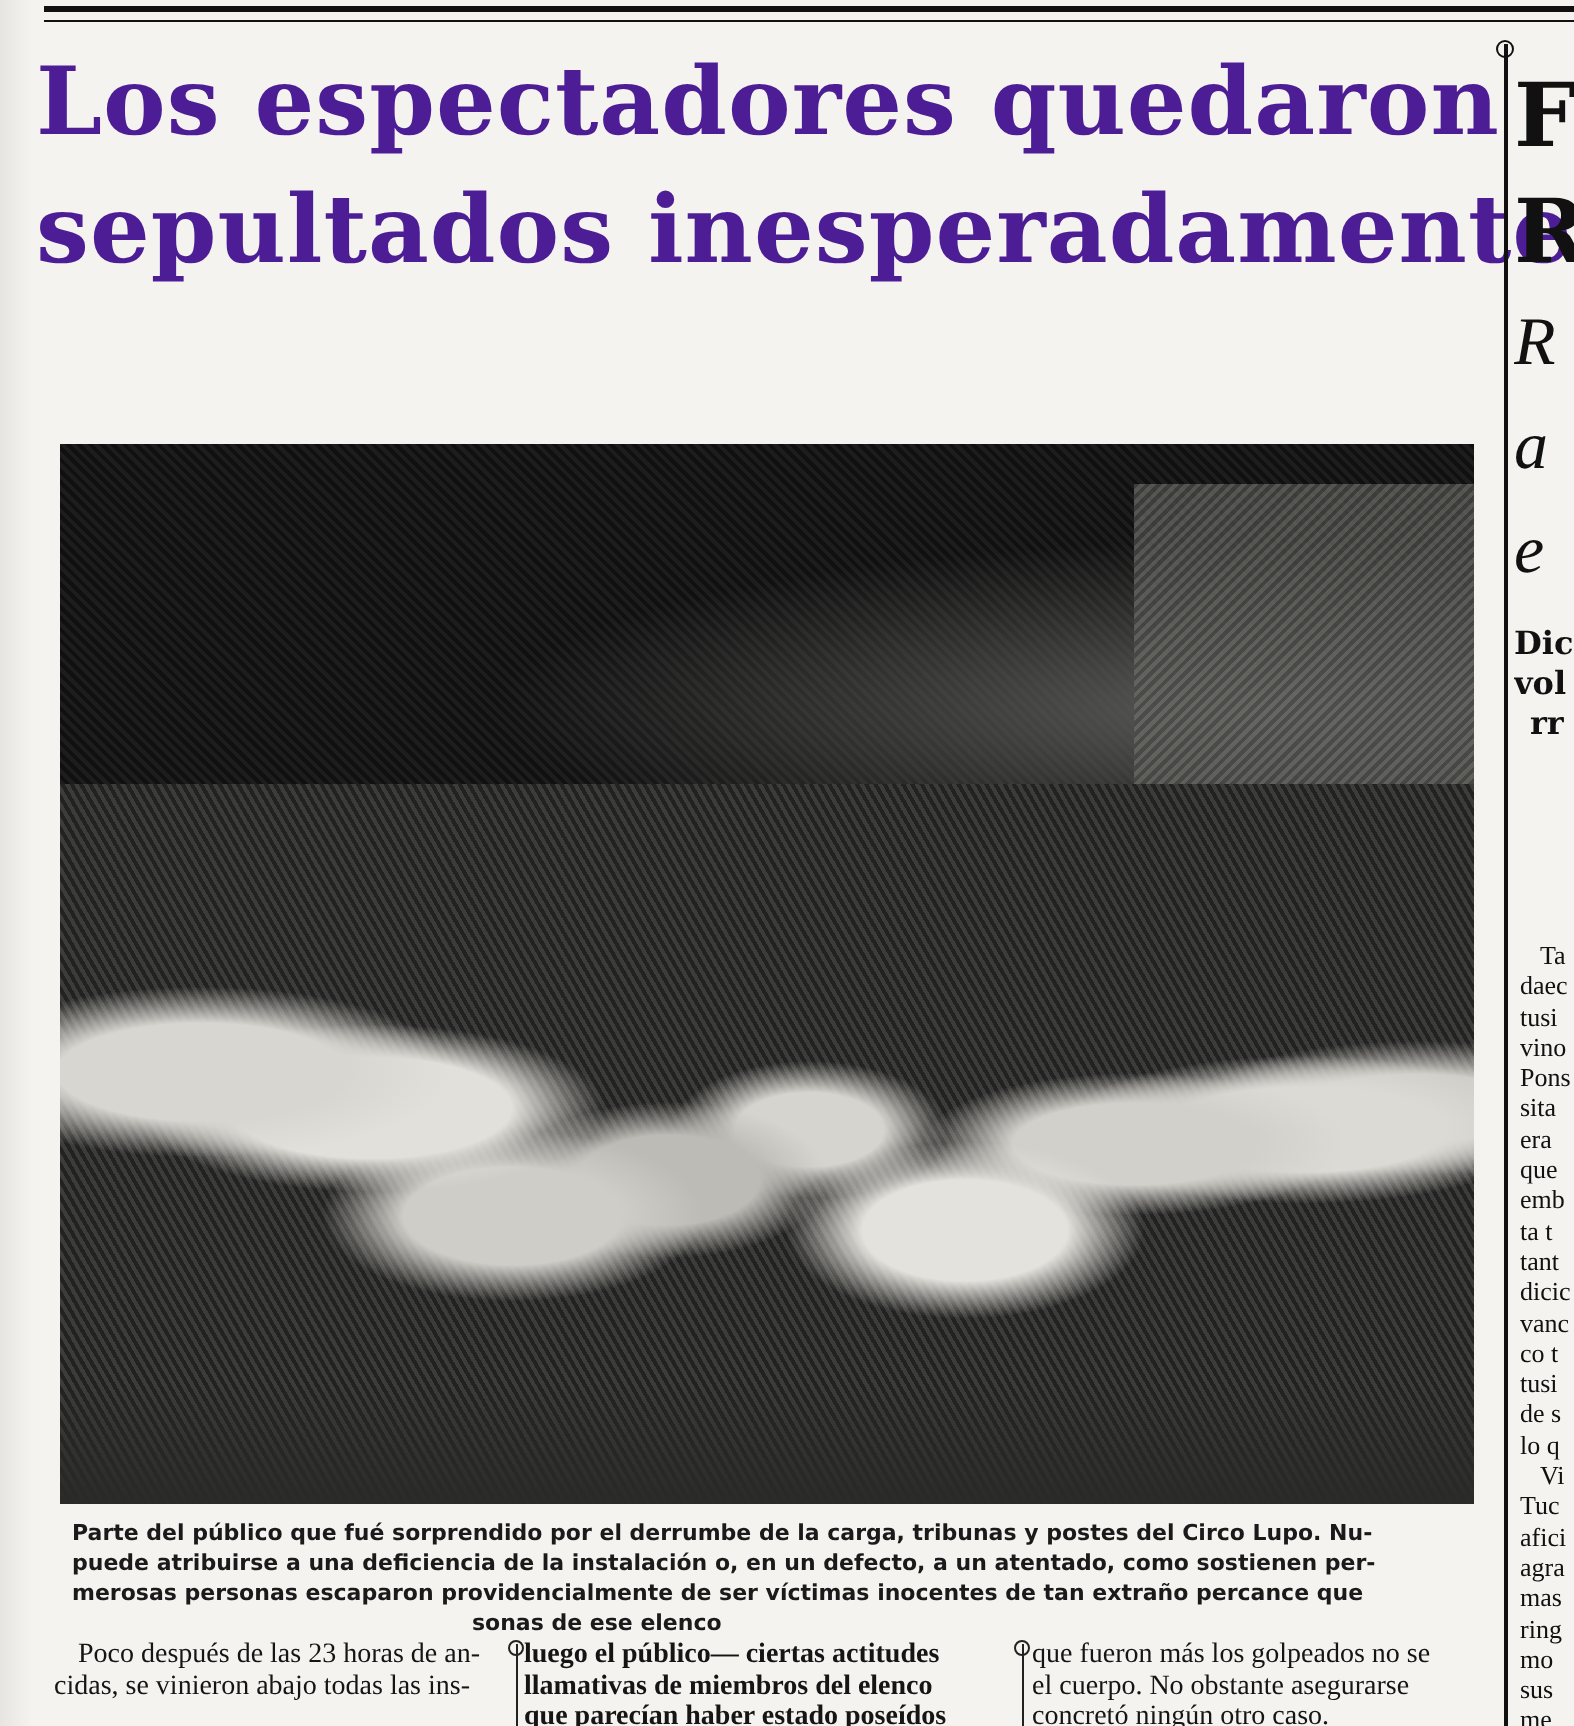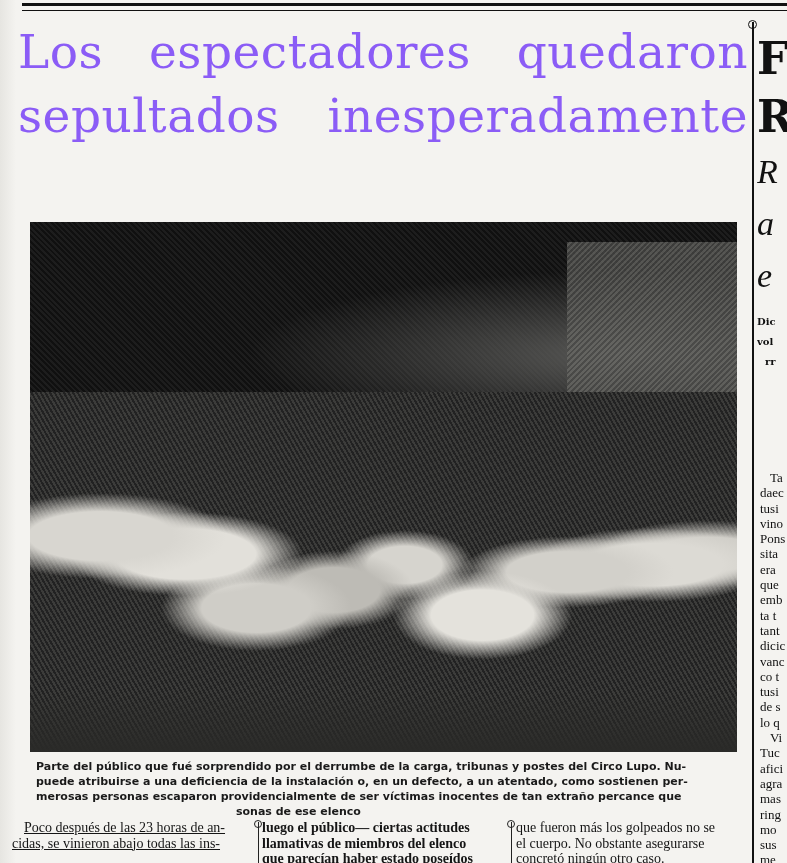--- a/index.html
+++ b/index.html
@@ -13,38 +13,38 @@
   .top-rule {
     position: absolute; left: 22px; right: 0; top: 3px; height: 4px;
     border-top: 3px solid #111; border-bottom: 1px solid #111;
   }
   .left-edge {
     position: absolute; left: 0; top: 0; width: 16px; height: 863px;
     background: linear-gradient(to right, #e6e5e1, #f4f3f0);
   }
   .headline {
     position: absolute; left: 18px; top: 20px; width: 730px;
-    font-family: "DejaVu Serif", serif; font-weight: normal;
+    font-family: "DejaVu Serif", serif; font-weight: bold;
     font-size: 47px; line-height: 64px; letter-spacing: 0.5px;
-    color: #8b5cf6;
+    color: #4c1d95;
   }
   .headline div { text-align: justify; text-align-last: justify; white-space: nowrap; }
   .col-rule {
     position: absolute; left: 752px; top: 22px; width: 2px; height: 841px; background: #111;
   }
   .col-rule-dot {
     position: absolute; left: 748px; top: 20px; width: 7px; height: 7px;
     border: 1px solid #111; border-radius: 50%; background: #f4f3f0;
   }
   .side {
     position: absolute; left: 757px; top: 30px; width: 30px; overflow: hidden;
   }
   .side .big { font-weight: bold; font-size: 44px; line-height: 58px; font-family: "DejaVu Serif", serif; }
   .side .ital { font-style: italic; font-size: 34px; line-height: 52px; font-family: "Liberation Serif", serif; }
-  .side .sub { font-weight: bold; font-size: 10px; line-height: 20px; white-space: nowrap; }
+  .side .sub { font-weight: bold; font-size: 16px; line-height: 20px; white-space: nowrap; }
   .side-body {
     position: absolute; left: 760px; top: 470px; width: 27px; overflow: hidden;
     font-family: "Liberation Serif", serif; font-size: 13px; line-height: 15.3px; white-space: nowrap;
   }
   .side-body .indent { padding-left: 10px; }
   .photo {
     position: absolute; left: 30px; top: 222px; width: 707px; height: 530px;
     overflow: hidden; background: #1a1a1a;
   }
   .photo .sky {
@@ -82,21 +82,21 @@
     font-size: 11px; line-height: 15px; color: #1a1a1a;
     text-align: justify;
   }
   .caption .last { padding-left: 200px; }
   .col {
     position: absolute; top: 820px; height: 43px; overflow: hidden;
     font-family: "Liberation Serif", serif; font-size: 14px; line-height: 15.5px;
     color: #151515; text-align: justify;
   }
   .col div { white-space: nowrap; }
-  .col.c1 { left: 12px; width: 232px; text-decoration: underline; }
+  .col.c1 { left: 27px; width: 232px; }
   .col.c2 { left: 262px; width: 242px; font-weight: bold; }
   .col.c3 { left: 516px; width: 236px; }
   .col .indent { padding-left: 12px; }
   .col-sep { position: absolute; top: 822px; width: 1px; height: 41px; background: #222; }
   .col-sep.s1 { left: 258px; }
   .col-sep.s2 { left: 511px; }
   .col-sep-dot { position: absolute; top: 820px; width: 6px; height: 6px; border-radius: 50%; border: 1px solid #222; background: #f4f3f0; }
   .col-sep-dot.d1 { left: 254px; }
   .col-sep-dot.d2 { left: 507px; }
 </style>

